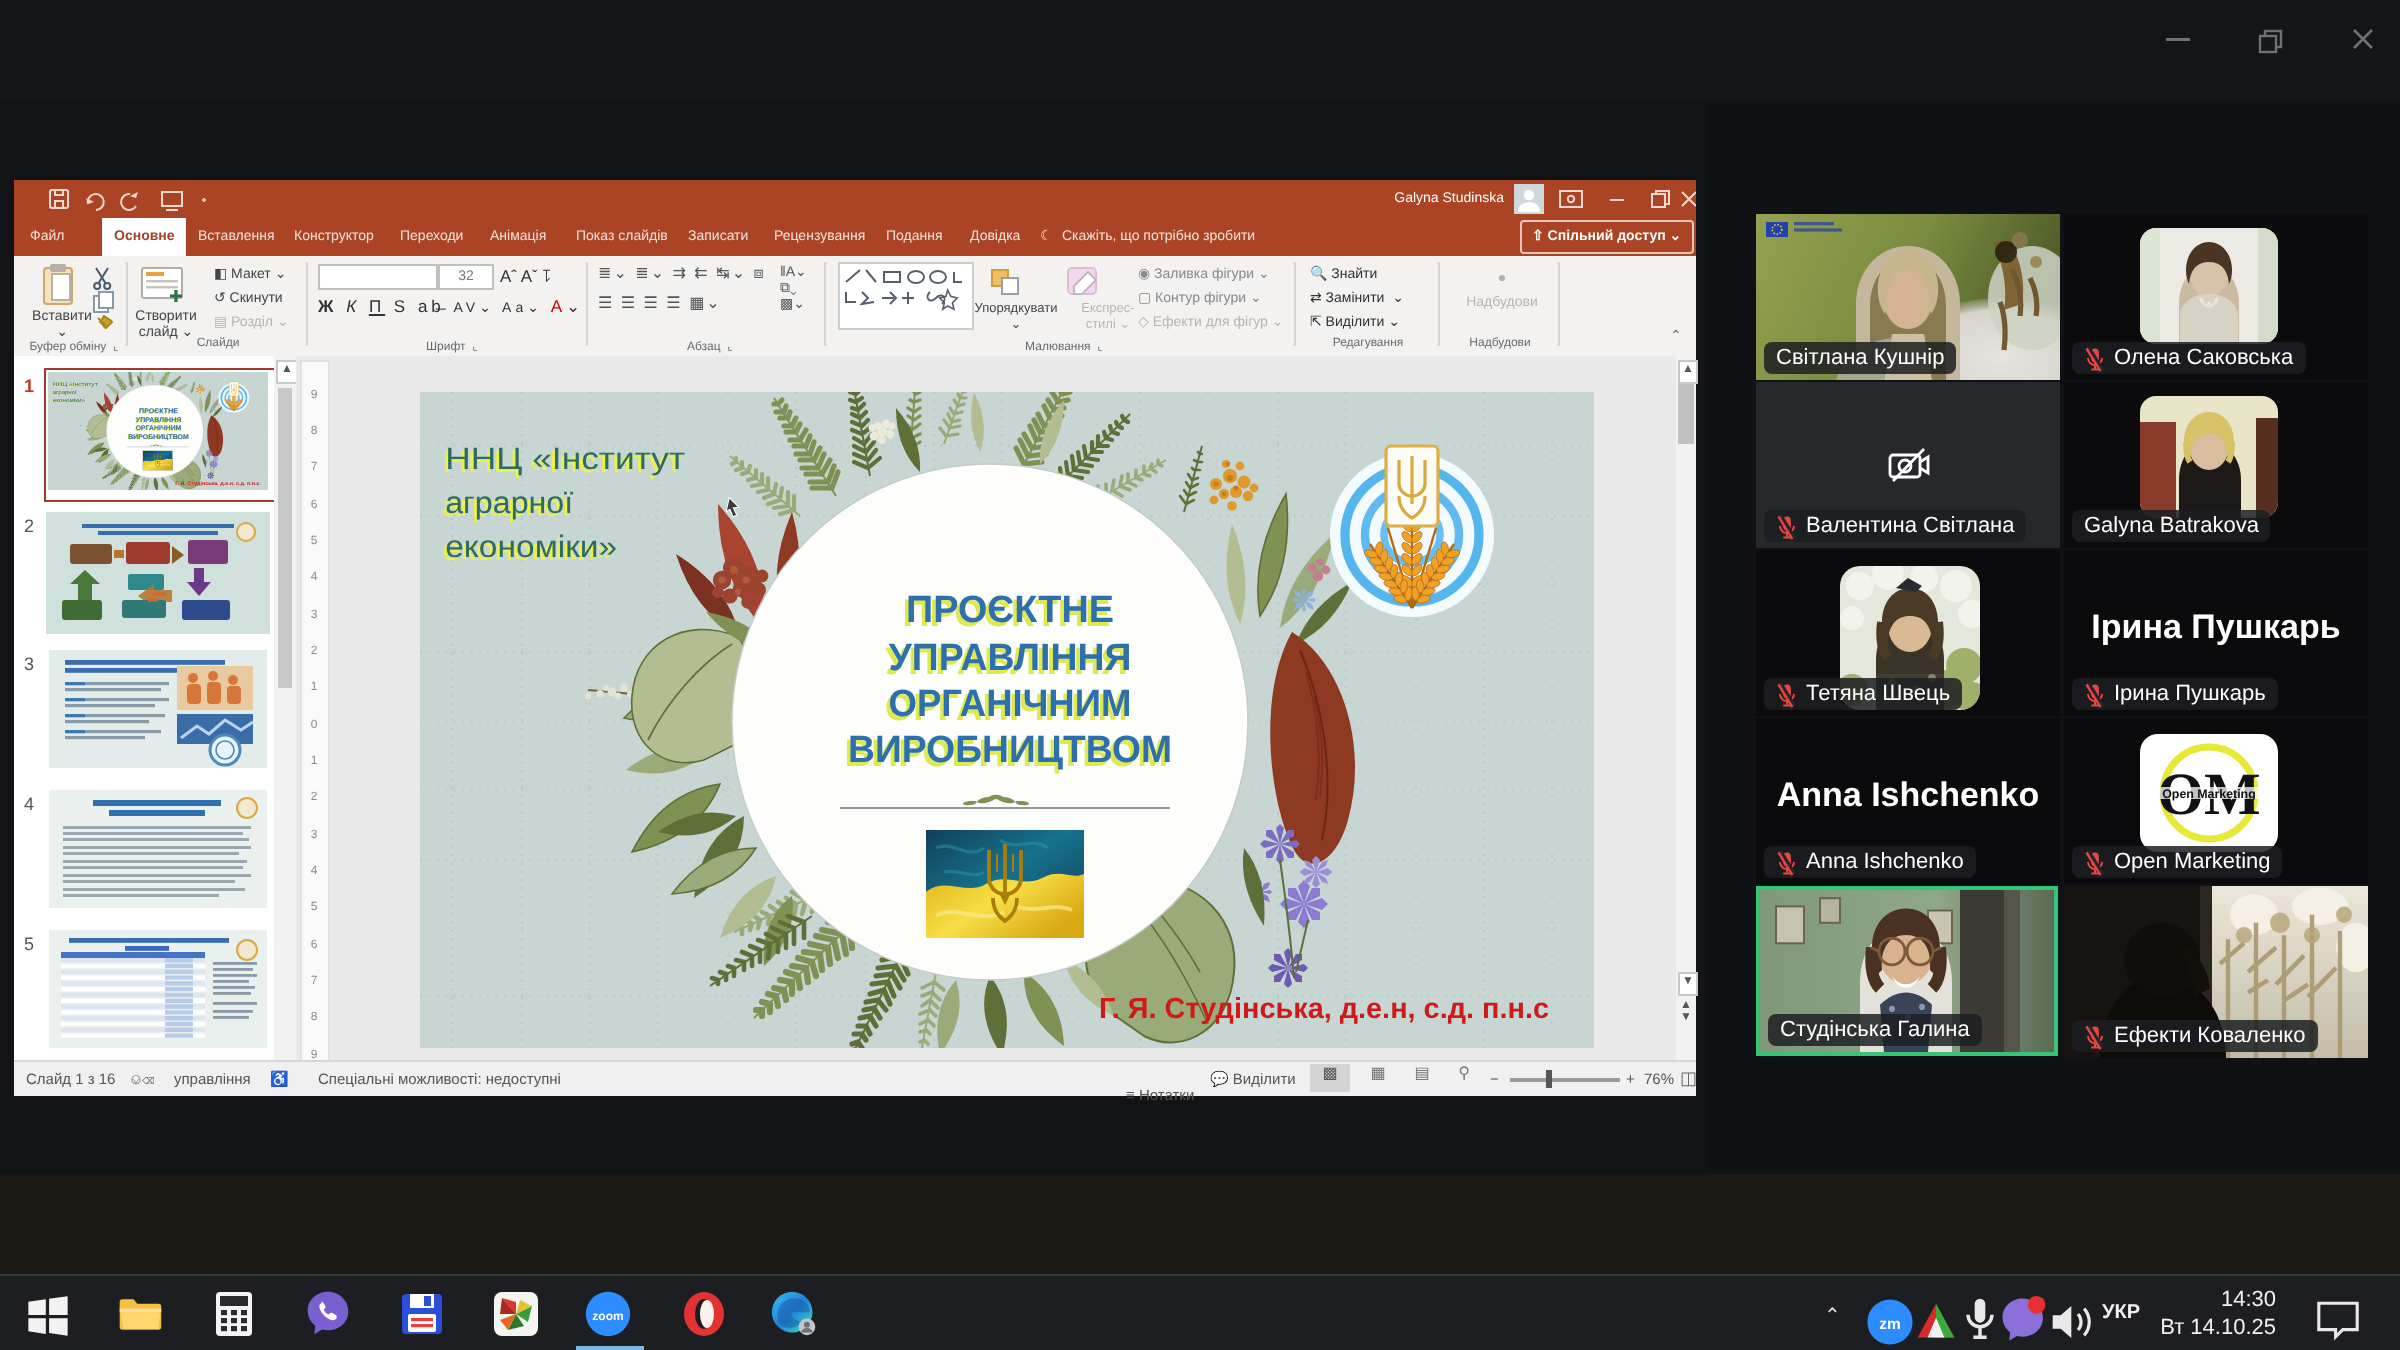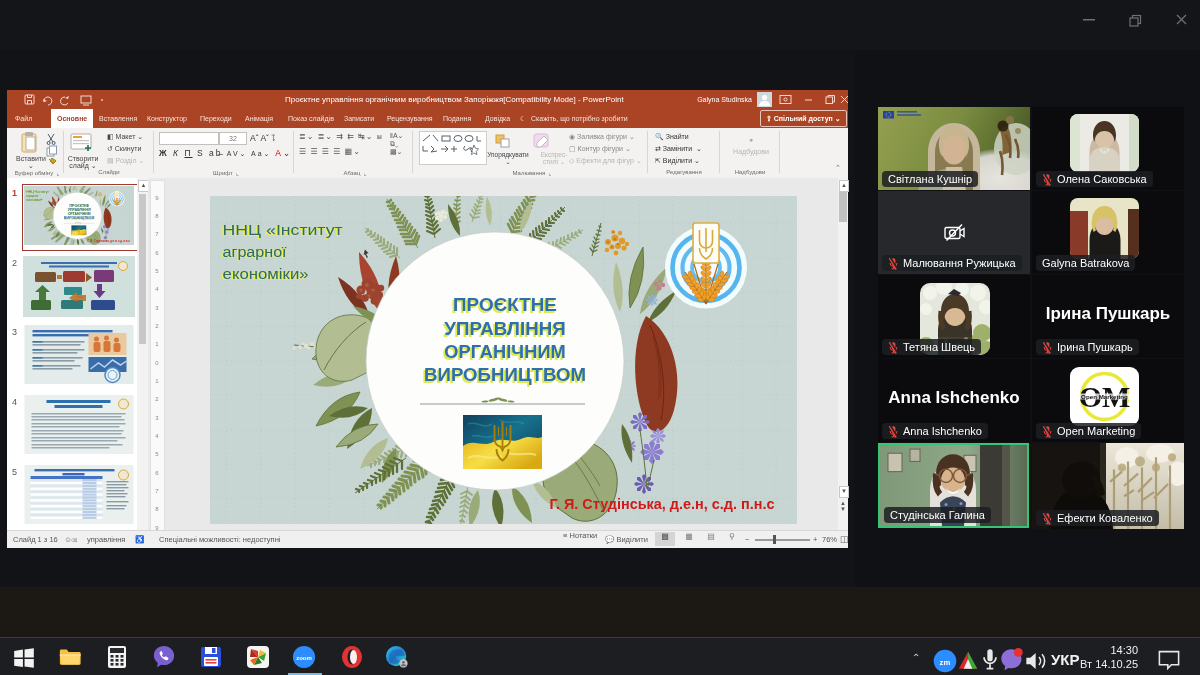--- a/index.html
+++ b/index.html
@@ -302,21 +302,20 @@
             <path d="M10.5 2v2.5h4V2M10.5 11V7.5h4V11"></path>
        <path d="M27 9a4 4 0 1 1 4 3"></path>
             <path d="M26 6l1 3 3-1" fill="#f3d9d0" stroke="none"></path>
        <path d="M48 4a4 4 0 1 0 3 6"></path>
             <path d="M52 3l-1 3-3-1" fill="#f3d9d0" stroke="none"></path>
        <rect x="64" y="3" width="10" height="7"></rect>
             <path d="M66 12h6"></path>
        <path d="M85 6v2M84 7h2" stroke="#e8bfb2"></path>
       </g>
     </svg>
-    <div class="abs" style="left:278px;top:0;width:300px;height:19px;line-height:19px;color:#fff;font-size:8px;text-align:center;white-space:nowrap">Проєктне управління органічним виробництвом Запоріжжя[Compatibility Mode]  -  PowerPoint</div>
     <div class="abs" style="left:685px;top:0;width:60px;height:19px;line-height:19px;color:#fff;font-size:7px;text-align:right">Galyna Studinska</div>
     <div class="abs" style="left:750px;top:2px;width:15px;height:15px;background:#cfd8dc">
       <svg width="15" height="15" viewBox="0 0 15 15">
             <circle cx="7.5" cy="5.5" r="2.6" fill="#fff"></circle>
             <path d="M2 14c0-3.2 2.5-5 5.5-5s5.5 1.8 5.5 5z" fill="#fff"></path>
           </svg>
     </div>
     <svg class="abs" style="left:770px;top:3px" width="71" height="13" viewBox="0 0 71 13">
       <g stroke="#f3d9d0" fill="none" stroke-width="1">
         <rect x="3" y="2.5" width="11" height="8"></rect>
@@ -672,21 +671,21 @@
    <div style="position:absolute;left:1px;top:14px;width:8px;height:30px;background:#c1c1c1"></div>
    <div style="position:absolute;left:1px;top:308px;width:8px;height:10px;background:#fff;border:1px solid #c8c8c8;font-size:6px;color:#555;text-align:center;line-height:9px">▼</div>
    <div style="position:absolute;left:1px;top:322px;width:8px;font-size:6px;color:#555;text-align:center">▲<br>▼</div>
   </div>
   <div class="abs" id="statusbar">
    <div style="position:absolute;left:6px;top:4px">Слайд 1 з 16</div>
    <div style="position:absolute;left:58px;top:4px;color:#777">⎉⌫</div>
    <div style="position:absolute;left:80px;top:4px">управління</div>
    <div style="position:absolute;left:128px;top:4px;color:#777">♿</div>
    <div style="position:absolute;left:152px;top:4px">Спеціальні можливості: недоступні</div>
-   <div style="position:absolute;left:556px;top:0;color:#555">≡ Нотатки</div>
+   <div style="position:absolute;left:556px;top:12px;color:#555">≡ Нотатки</div>
    <div style="position:absolute;left:598px;top:4px;color:#555">💬 Виділити</div>
    <div style="position:absolute;left:648px;top:1px;width:20px;height:14px;background:#d4d4d4;text-align:center;font-size:8px;color:#555">▩</div>
    <div style="position:absolute;left:672px;top:1px;width:20px;height:14px;text-align:center;font-size:8px;color:#777">▦</div>
    <div style="position:absolute;left:694px;top:1px;width:20px;height:14px;text-align:center;font-size:8px;color:#777">▤</div>
    <div style="position:absolute;left:716px;top:1px;width:18px;height:14px;text-align:center;font-size:8px;color:#777">⚲</div>
    <div style="position:absolute;left:738px;top:4px;color:#555">−</div>
    <div style="position:absolute;left:748px;top:8px;width:55px;height:1.5px;background:#9a9a9a"></div>
    <div style="position:absolute;left:766px;top:4px;width:3px;height:9px;background:#555"></div>
    <div style="position:absolute;left:806px;top:4px;color:#555">+</div>
    <div style="position:absolute;left:815px;top:4px">76%</div>
@@ -775,21 +774,21 @@
   <path d="M2.5 17.5L18 1.5"></path>
  </g>
 </svg>
 <div class="vlabel">
           <svg width="11" height="13" viewBox="0 0 11 13" style="flex:0 0 auto">
             <path d="M5.5 1.2a1.9 1.9 0 0 1 1.9 1.9v3.2a1.9 1.9 0 0 1-3.8 0V3.1a1.9 1.9 0 0 1 1.9-1.9z" fill="#e8473f"></path>
             <path d="M2 6a3.5 3.5 0 0 0 7 0M5.5 9.5V11.6M3.6 11.8h3.8" stroke="#e8473f" stroke-width="1" fill="none"></path>
             <path d="M2.2 0.6l7 11.4" stroke="#23252a" stroke-width="2"></path>
             <path d="M1.2 1.2l7 11.4" stroke="#e8473f" stroke-width="1.2"></path>
           </svg>
-          <span>Малювання Ружицька</span>
+          <span>Валентина Світлана</span>
         </div>
 </div>
 <div class="vt" style="left:1032px;top:191px;height:83px">
 <svg width="152" height="83" viewBox="0 0 152 83">
  <rect width="152" height="83" fill="#0b0b0d"></rect>
  <g>
             <clipPath id="rc2">
               <rect x="38" y="7" width="69" height="61" rx="8"></rect>
             </clipPath>
  <g clip-path="url(#rc2)">
@@ -1057,19 +1056,19 @@
         <path d="M3.5 7a4.5 4.5 0 0 0 9 0M8 11.5V15M5.5 15.5h5" stroke="#e8e8e8" stroke-width="1.3" fill="none"></path>
       </svg>
   <svg class="tico" style="left:1000px;top:10px" width="19" height="19" viewBox="0 0 19 19">
         <path d="M9 1C4.6 1 1 4.2 1 8.4c0 2.4 1.2 4.5 3 5.9l-.4 3.4 3.1-1.9c.7.2 1.5.3 2.3.3 4.4 0 8-3.2 8-7.4S13.4 1 9 1z" fill="#8a6fd8"></path>
         <circle cx="14.5" cy="3.5" r="3.5" fill="#e83030"></circle>
       </svg>
   <svg class="tico" style="left:1025px;top:11px" width="18" height="16" viewBox="0 0 18 16">
         <path d="M1 5.5h3L8 2v12L4 10.5H1z" fill="#e8e8e8"></path>
         <path d="M10.5 5a4.5 4.5 0 0 1 0 6M12.8 3a7.5 7.5 0 0 1 0 10" stroke="#e8e8e8" stroke-width="1.2" fill="none"></path>
       </svg>
-  <div class="abs" style="left:1051px;top:13px;color:#f0f0f0;font-size:15px;font-weight:bold">УКР</div>
+  <div class="abs" style="left:1051px;top:13px;color:#f0f0f0;font-size:10px;font-weight:bold">УКР</div>
   <div class="abs" style="left:1080px;top:5px;width:58px;text-align:right;color:#f0f0f0;font-size:11px;line-height:14px">14:30<br>Вт 14.10.25</div>
   <svg class="tico" style="left:1157px;top:10px" width="20" height="18" viewBox="0 0 20 18">
         <path d="M2 2h16v11h-6l-3 3v-3H2z" fill="none" stroke="#e8e8e8" stroke-width="1.3"></path>
       </svg>
 </div>
 </div>
 
 </body></html>

